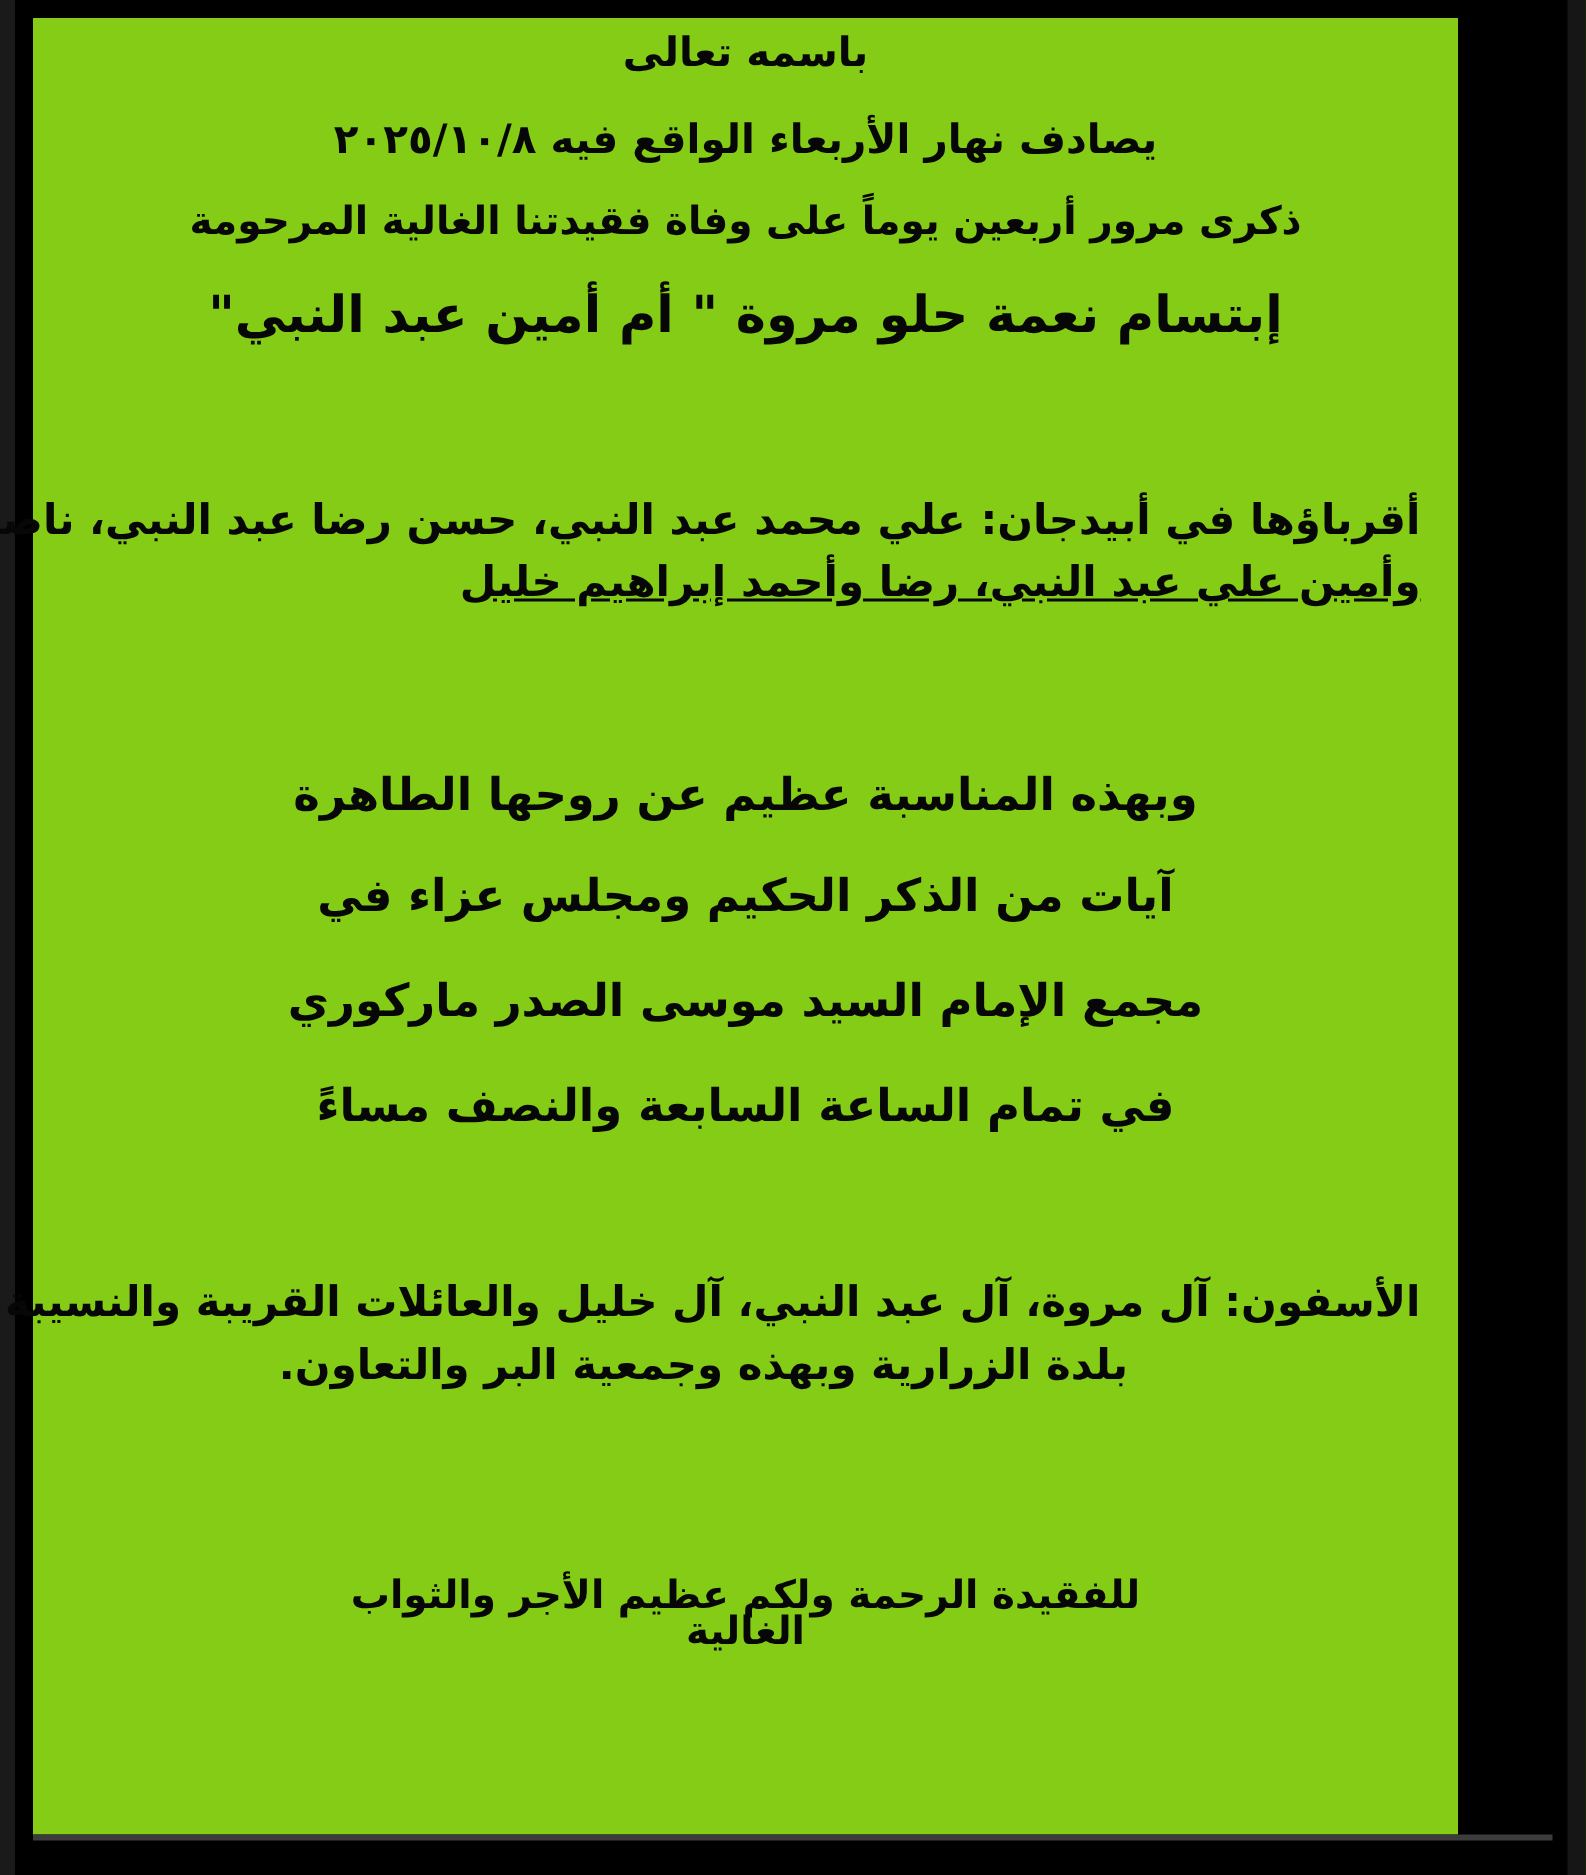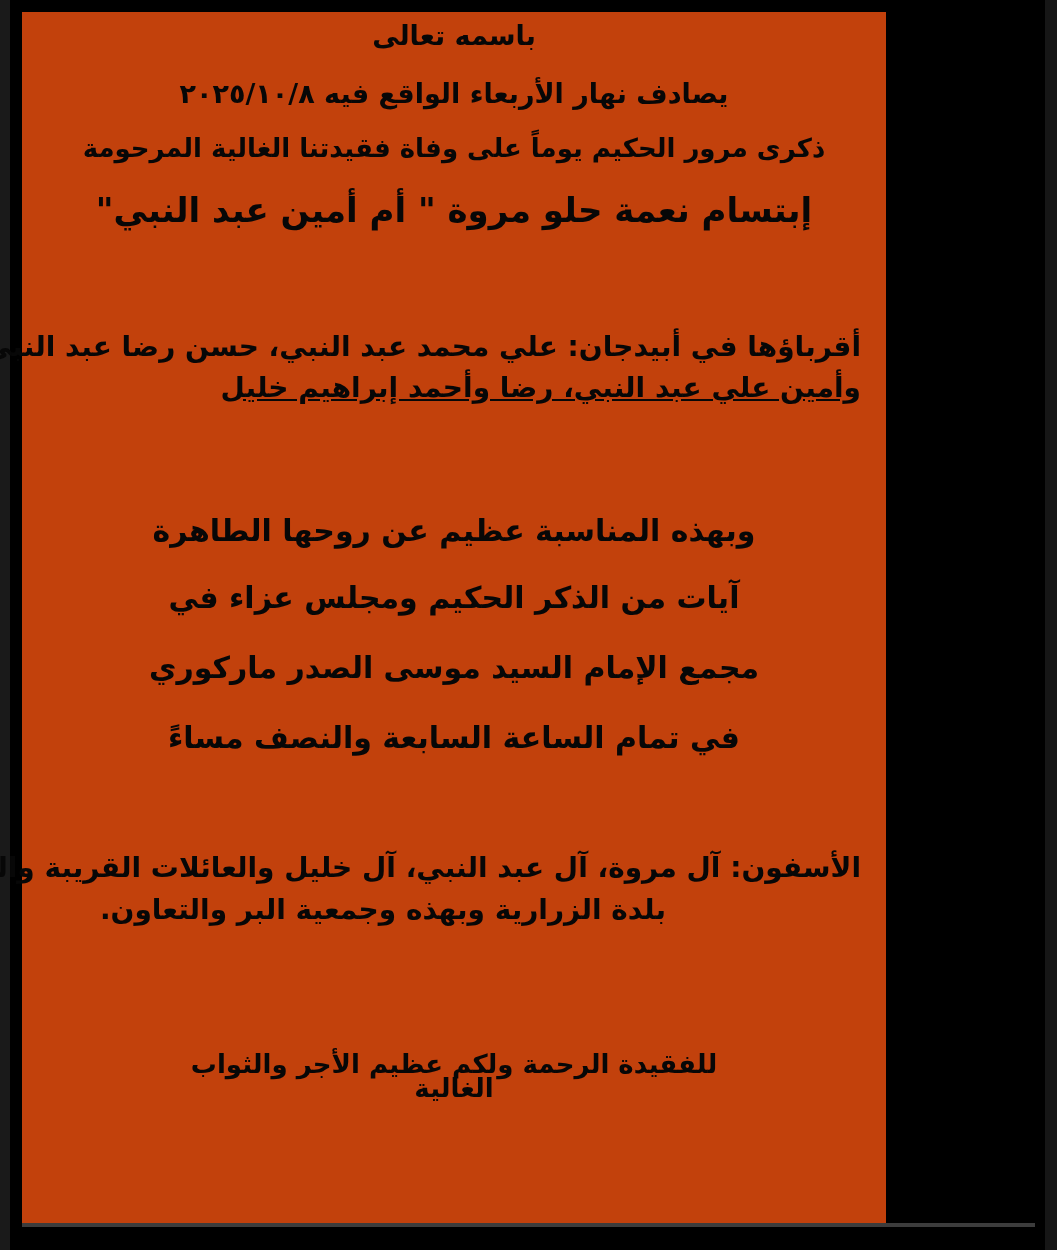--- a/index.html
+++ b/index.html
@@ -17,22 +17,22 @@
     background: #1a1a1a;
   }
   .strip-right {
     position: absolute; right: 0; top: 0;
     width: 12px; height: 1250px;
     background: #161616;
   }
   .paper {
     position: absolute;
     left: 22px; top: 12px;
-    width: 864px; height: 1211px;
-    background: #c2410c;
+    width: 950px; height: 1211px;
+    background: #84cc16;
     color: #070707;
     direction: rtl;
   }
   .paper-edge {
     position: absolute;
     left: 22px; top: 1223px;
     width: 1013px; height: 4px;
     background: #3c3c3c;
   }
   .line {
@@ -76,21 +76,21 @@
 
   <div class="strip-left"></div>
   <div class="strip-right"></div>
 
   <div class="paper" dir="rtl">
 
     <div class="line basmala">باسمه تعالى</div>
 
     <div class="line date-line">يصادف نهار الأربعاء الواقع فيه ٢٠٢٥/١٠/٨</div>
 
-    <div class="line occasion-line">ذكرى مرور الحكيم يوماً على وفاة فقيدتنا الغالية المرحومة</div>
+    <div class="line occasion-line">ذكرى مرور أربعين يوماً على وفاة فقيدتنا الغالية المرحومة</div>
 
     <div class="line deceased-name">إبتسام نعمة حلو مروة " أم أمين عبد النبي"</div>
 
     <div class="para-line relatives-1">أقرباؤها في أبيدجان: علي محمد عبد النبي، حسن رضا عبد النبي، ناصر ونصري</div>
 
     <div class="para-line relatives-2">وأمين علي عبد النبي، رضا وأحمد إبراهيم خليل</div>
 
     <div class="line event-1">وبهذه المناسبة عظيم عن روحها الطاهرة</div>
 
     <div class="line event-2">آيات من الذكر الحكيم ومجلس عزاء في</div>

